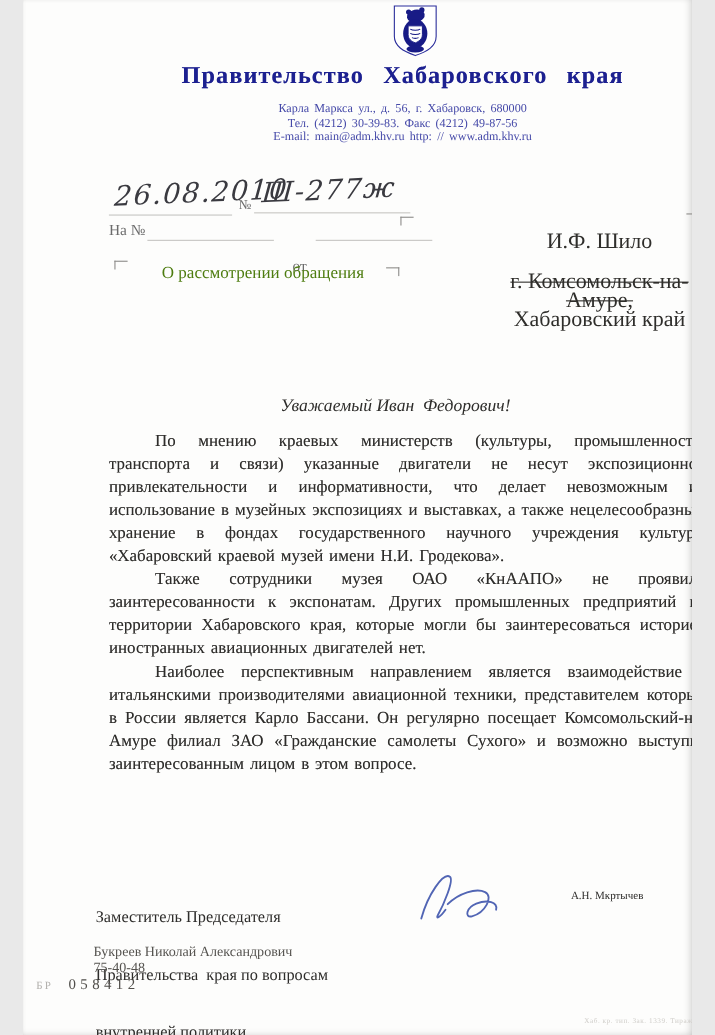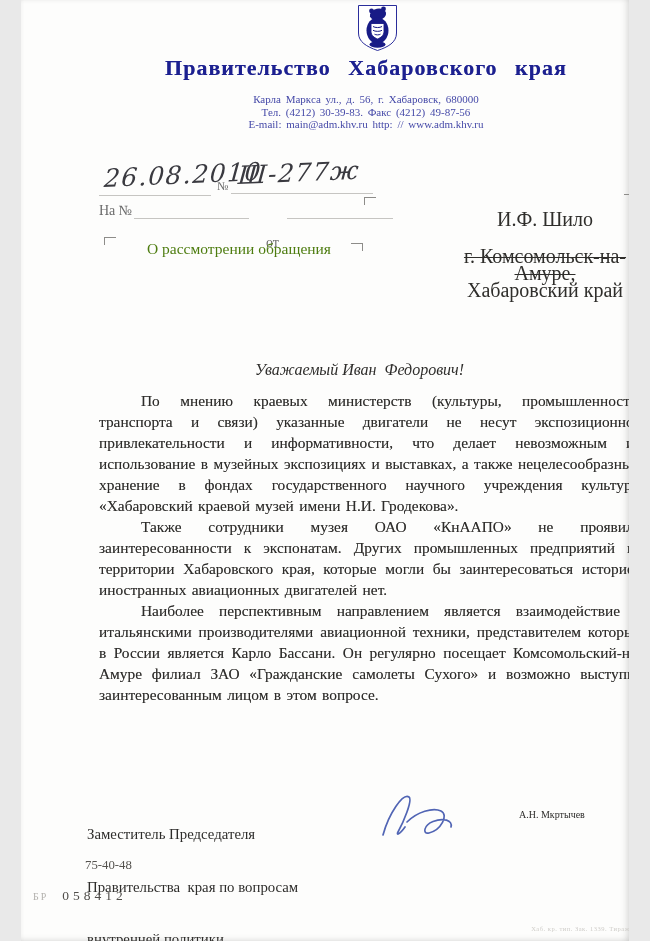--- a/index.html
+++ b/index.html
@@ -130,20 +130,21 @@
     <svg width="100" height="62" viewBox="0 0 100 62">
       <g stroke="#3f55ad" stroke-width="1.7" fill="none" stroke-linecap="round" opacity="0.9">
         <path d="M10 50 C16 28 30 8 36 12 C40 15 30 38 25 47 C23 51 27 49 32 42"></path>
         <path d="M34 37 C44 27 60 22 68 26 C76 30 68 45 56 48 C49 49.5 51 40 60 36.5 C70 32.5 80 35 78 42"></path>
       </g>
     </svg>
   </div>
   <div class="abs sig-name">А.Н. Мкртычев</div>
 
   <div class="abs executor">
+    <div>Букреев Николай Александрович</div>
     <div>75-40-48</div>
   </div>
   <div class="abs stamp">
     <span class="series">БР</span><span class="number">058412</span>
   </div>
   <div class="abs print-note">Хаб. кр. тип. Зак. 1339. Тираж 5000 экз.</div>
 
 </div>
 
 </body></html>

